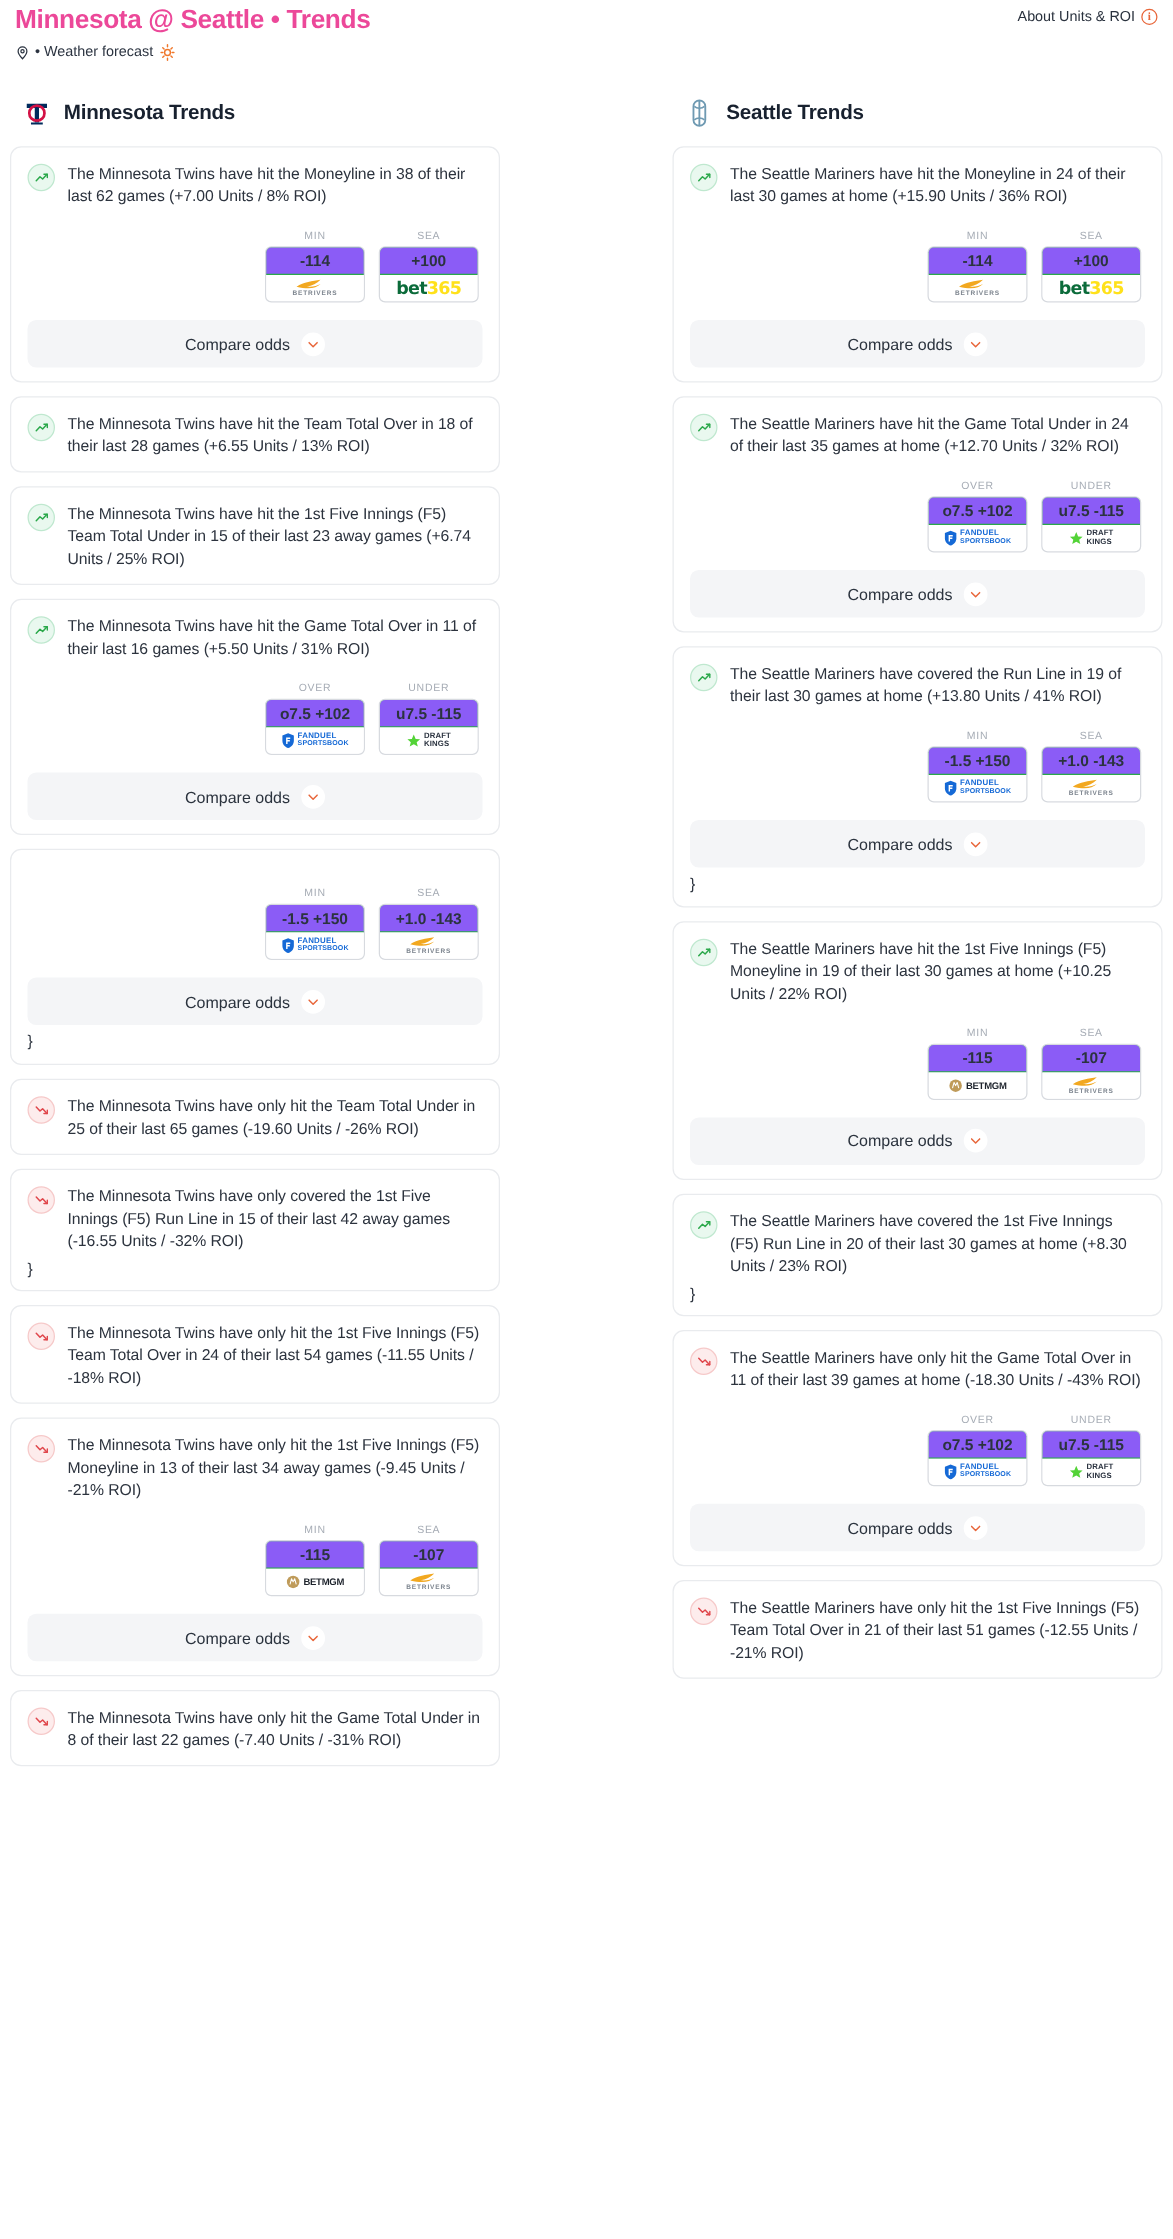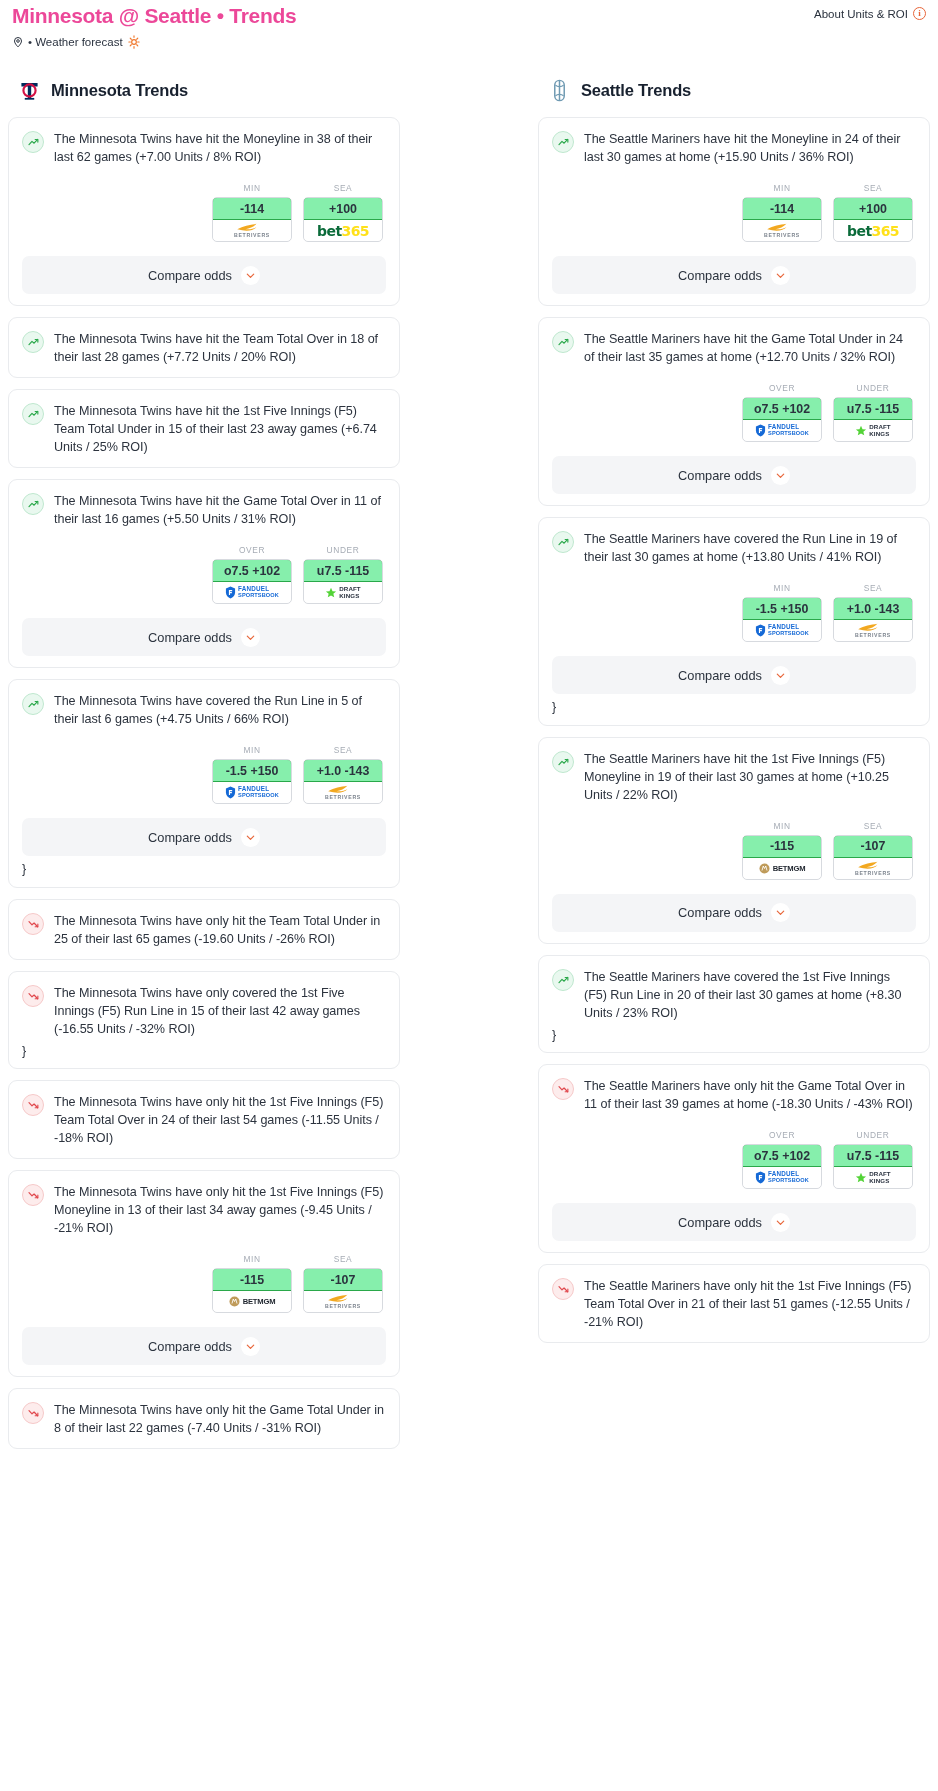--- a/index.html
+++ b/index.html
@@ -137,21 +137,21 @@
   }
   .odds-value {
     border: 1px solid #2aa84a;
     border-radius: 5px 5px 0 0;
     margin: -1px -1px 0 -1px;
     height: 23px;
     display: flex; align-items: center; justify-content: center;
     font-size: 12.4px;
     font-weight: 600;
     color: #2b333e;
-    background: #86efac;
+    background: #8b5cf6;
   }
   .odds-book {
     height: 21px;
     display: flex; align-items: center; justify-content: center;
     background: #fff;
     border-radius: 0 0 5px 5px;
   }
 
   
   .bk { display:flex; align-items:center; justify-content:center; width:100%; height:100%; }
@@ -288,21 +288,21 @@
         </div>
       </div>
       <div class="trend-card">
         <div class="trend-top">
           <span class="trend-icon up">
             <svg viewBox="0 0 20 18" width="15" height="14">
               <path d="M4 12.5 L8 8.2 L10.8 10.6 L15.5 5.6" fill="none" stroke="#2aa84a" stroke-width="1.6" stroke-linecap="round" stroke-linejoin="round"></path>
               <path d="M12.2 5.6 H15.8 V9.1" fill="none" stroke="#2aa84a" stroke-width="1.5" stroke-linecap="round" stroke-linejoin="round"></path>
             </svg>
           </span>
-          <span class="trend-text">The Minnesota Twins have hit the Team Total Over in 18 of their last 28 games (+7.72 Units / 20% ROI)</span>
+          <span class="trend-text">The Minnesota Twins have hit the Team Total Over in 18 of their last 28 games (+6.55 Units / 13% ROI)</span>
         </div>
       </div>
       <div class="trend-card">
         <div class="trend-top">
           <span class="trend-icon up">
             <svg viewBox="0 0 20 18" width="15" height="14">
               <path d="M4 12.5 L8 8.2 L10.8 10.6 L15.5 5.6" fill="none" stroke="#2aa84a" stroke-width="1.6" stroke-linecap="round" stroke-linejoin="round"></path>
               <path d="M12.2 5.6 H15.8 V9.1" fill="none" stroke="#2aa84a" stroke-width="1.5" stroke-linecap="round" stroke-linejoin="round"></path>
             </svg>
           </span>
@@ -359,29 +359,20 @@
         <div class="compare-odds">
           <span class="label">Compare odds</span>
           <span class="chev-btn">
             <svg viewBox="0 0 24 24" width="11" height="11" fill="none" stroke="#e8663a" stroke-width="2.6" stroke-linecap="round" stroke-linejoin="round">
               <path d="M5 9l7 7 7-7"></path>
             </svg>
           </span>
         </div>
       </div>
       <div class="trend-card">
-        <div class="trend-top">
-          <span class="trend-icon up">
-            <svg viewBox="0 0 20 18" width="15" height="14">
-              <path d="M4 12.5 L8 8.2 L10.8 10.6 L15.5 5.6" fill="none" stroke="#2aa84a" stroke-width="1.6" stroke-linecap="round" stroke-linejoin="round"></path>
-              <path d="M12.2 5.6 H15.8 V9.1" fill="none" stroke="#2aa84a" stroke-width="1.5" stroke-linecap="round" stroke-linejoin="round"></path>
-            </svg>
-          </span>
-          <span class="trend-text">The Minnesota Twins have covered the Run Line in 5 of their last 6 games (+4.75 Units / 66% ROI)</span>
-        </div>
         <div class="odds-row">
           <div class="odds-cell">
             <div class="odds-label">MIN</div>
             <div class="odds-box">
               <div class="odds-value">-1.5 +150</div>
               <div class="odds-book">
                 <span class="bk bk-fd">
                   <svg viewBox="0 0 24 28" width="11" height="13">
                     <path d="M12 1 22 5v9c0 6.5-4.6 11-10 13C6.6 25 2 20.5 2 14V5z" fill="#1569d6"></path>
                     <path d="M8.5 8.5h7.2v2.6H11v2h4v2.6h-4v4h-2.5z" fill="#fff"></path>

